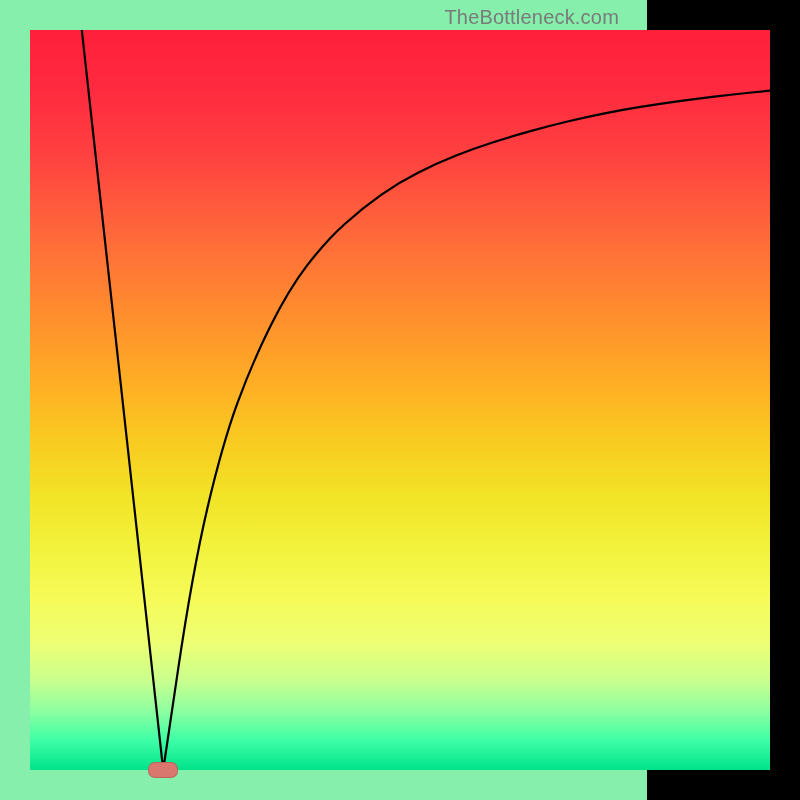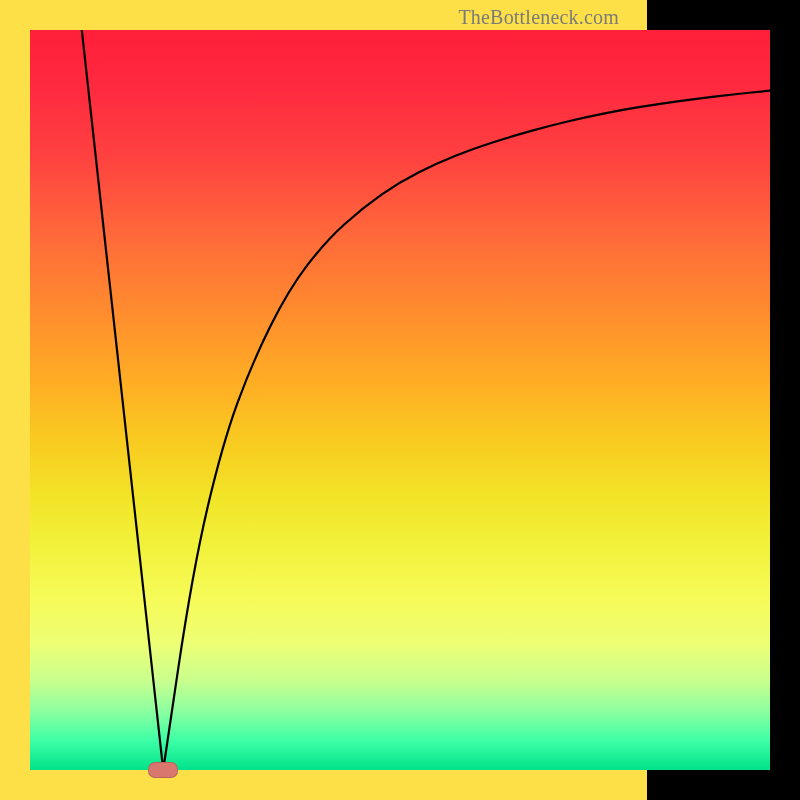--- a/index.html
+++ b/index.html
@@ -8,22 +8,21 @@
     width: 800px;
     height: 800px;
     overflow: hidden;
     background: #000;
     font-family: Arial, Helvetica, sans-serif;
   }
   .frame {
     position: relative;
     width: 647px;
     height: 800px;
-    background: #fde047;
-    font-family: Liberation Serif, serif;
+    background: #86efac;
   }
   .plot-area {
     position: absolute;
     left: 30px;
     top: 30px;
     width: 740px;
     height: 740px;
     
     background: linear-gradient(to bottom,
       #ff1f3a 0%,

